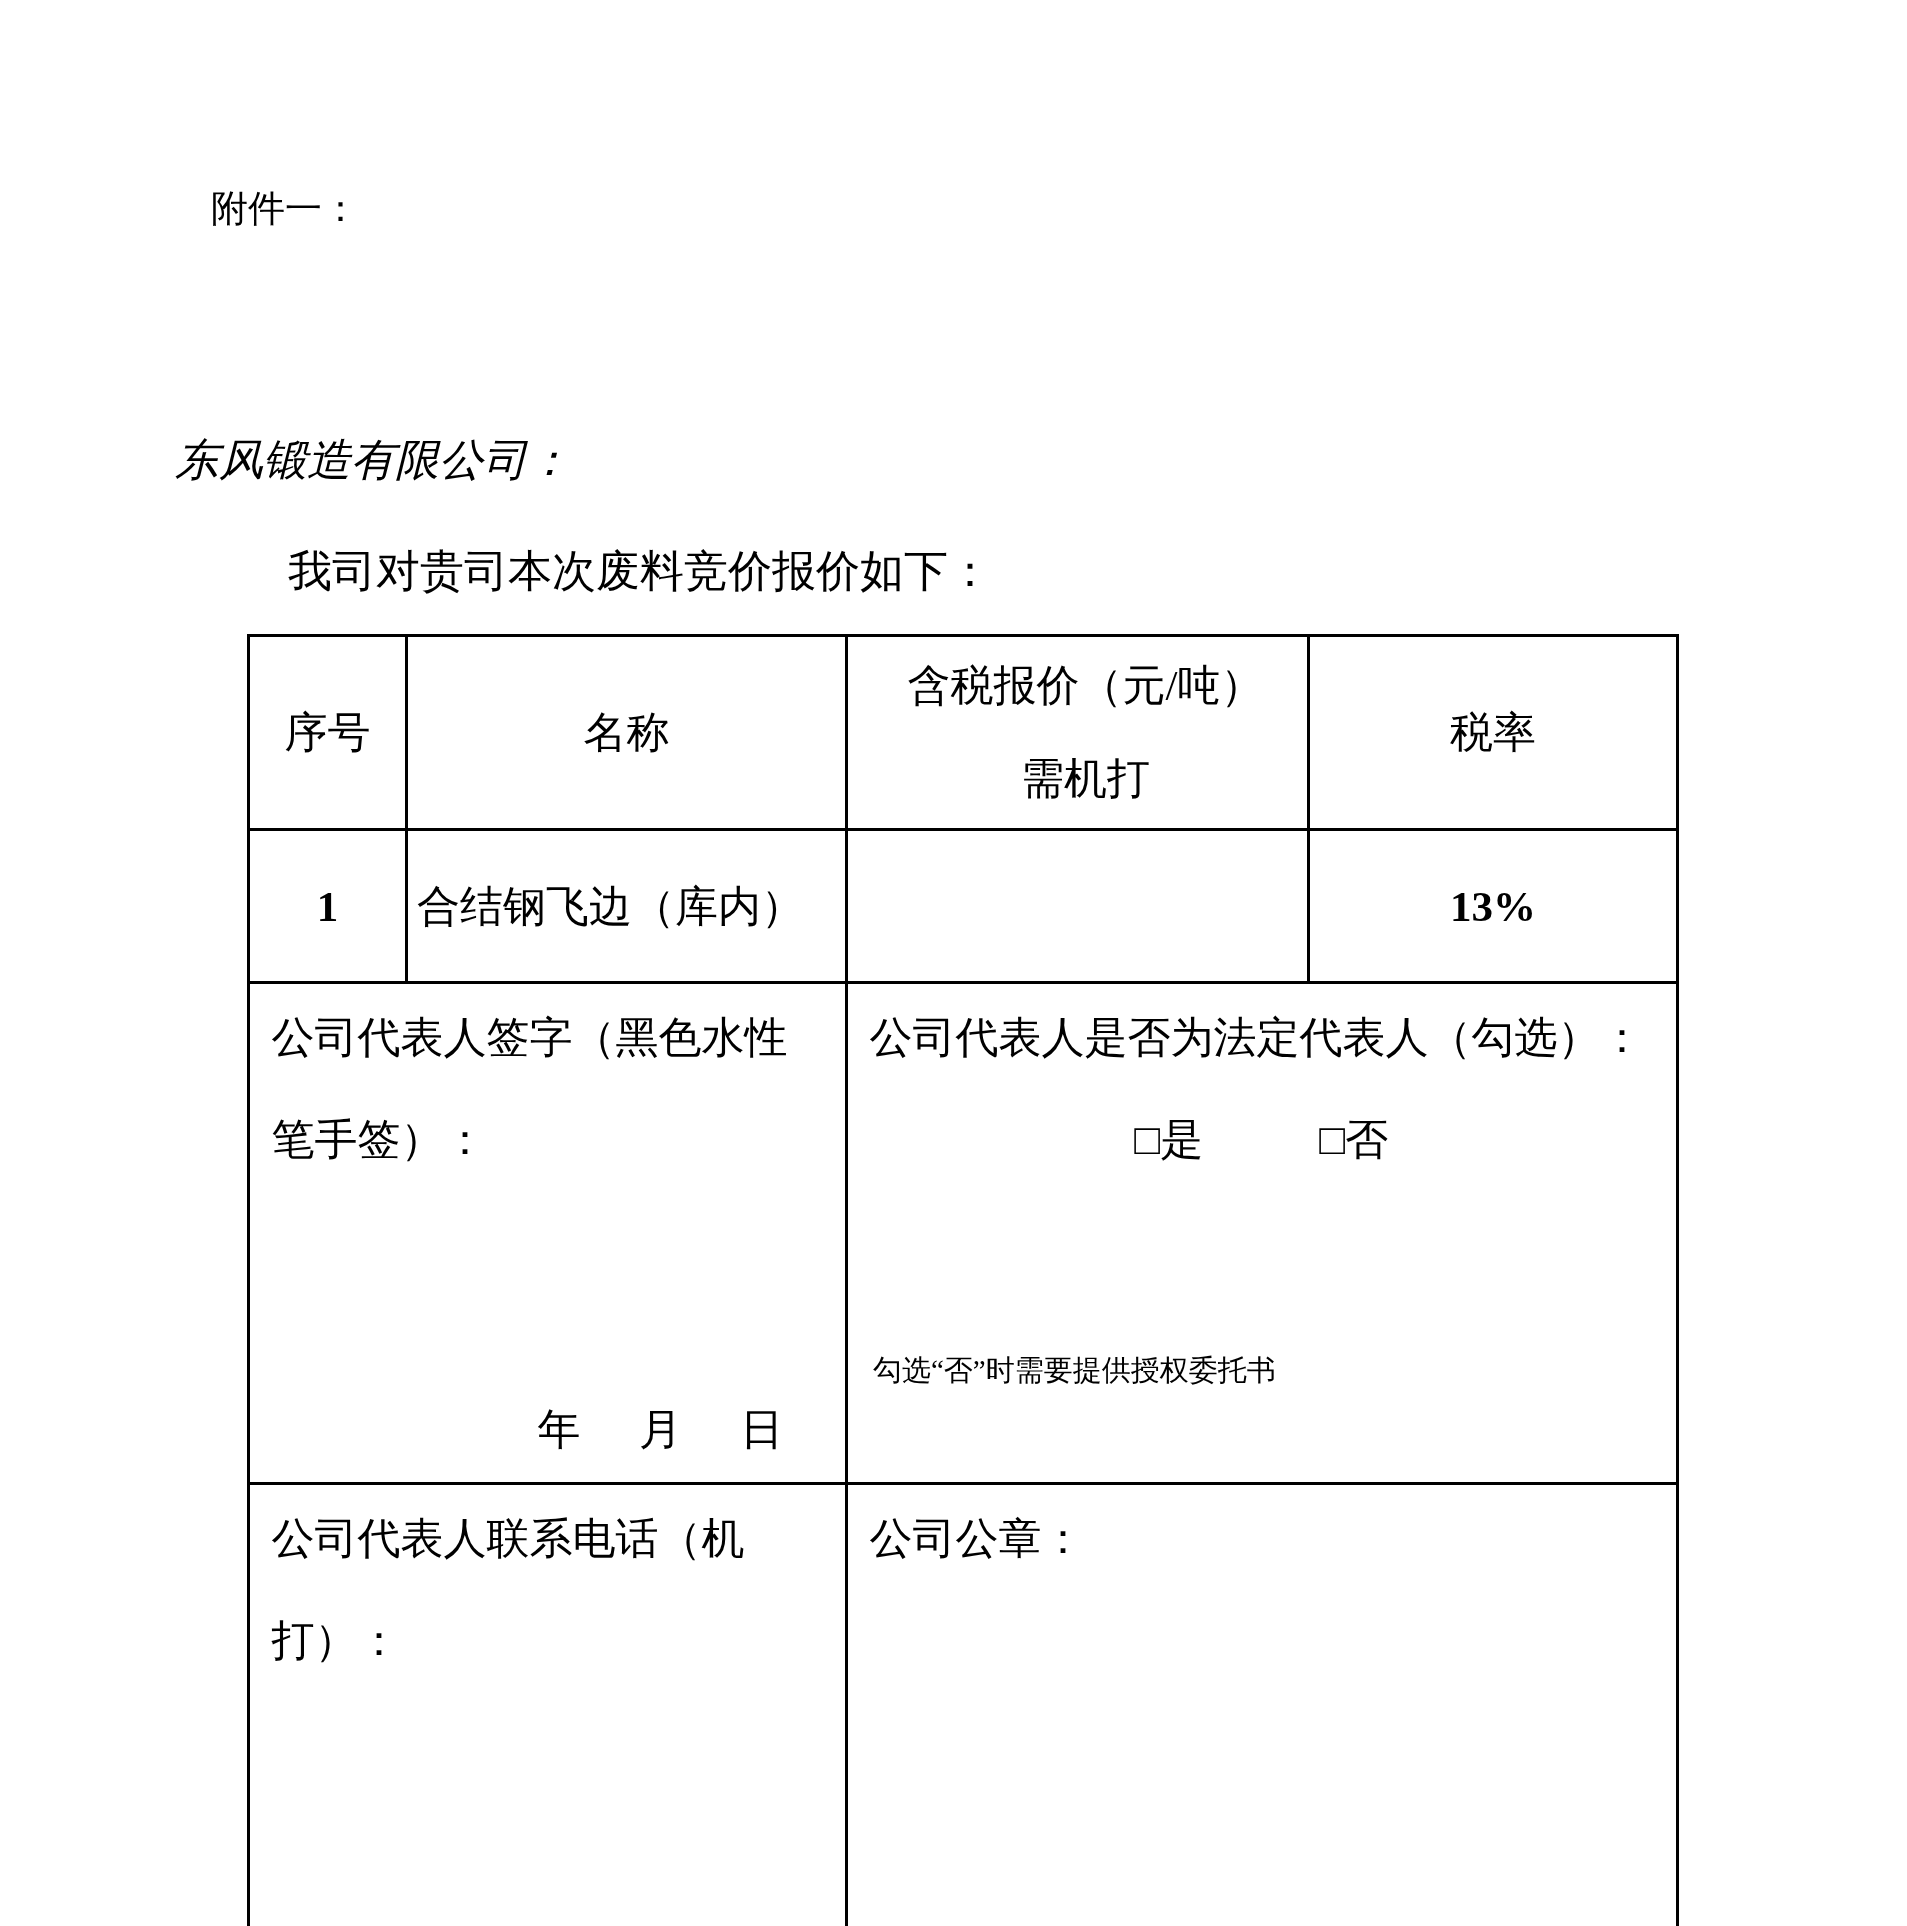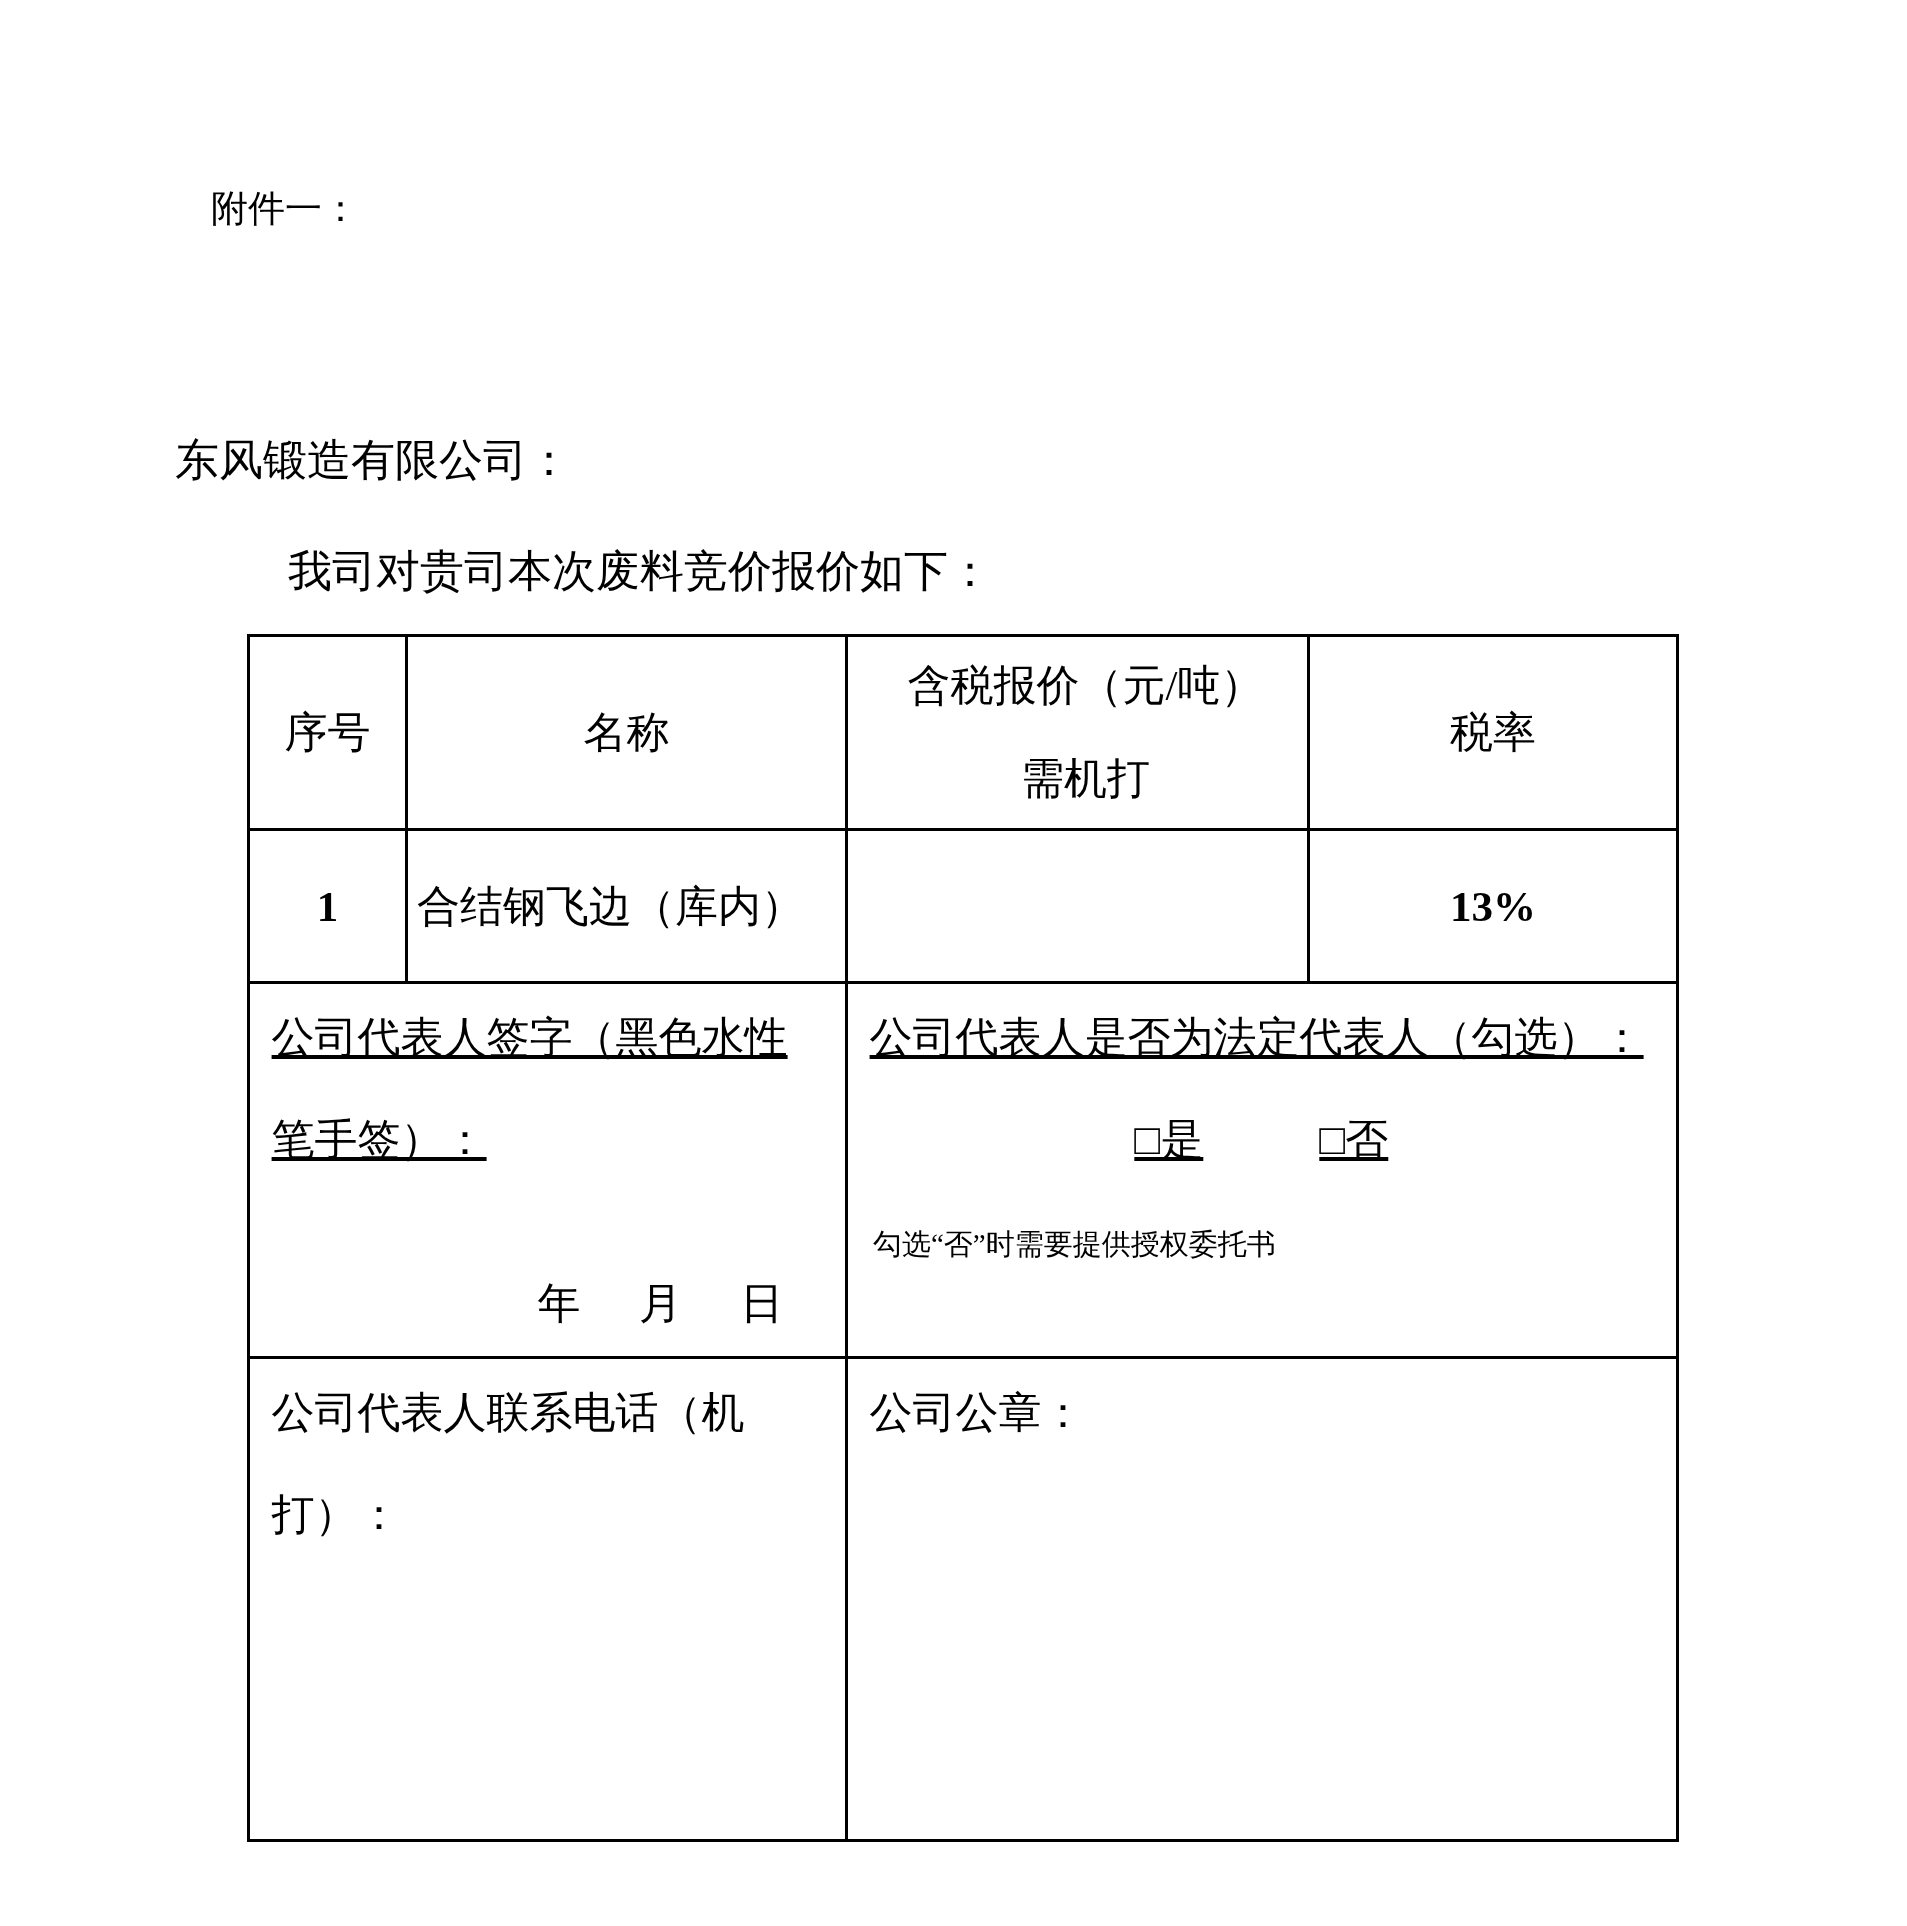--- a/index.html
+++ b/index.html
@@ -7,39 +7,39 @@
     position:relative;
     width:1908px;height:2690px;
     background:#ffffff;color:#000000;
     font-family:"Liberation Serif","DejaVu Serif",serif;
     font-size:43px;line-height:1;
     overflow:hidden;
   }
   .attachment{position:absolute;left:174px;top:190px;font-size:37px;margin-left:37px;}
   .title{position:absolute;left:0;top:353px;width:100%;text-align:center;
          font-size:59px;font-weight:700;letter-spacing:4.6px;margin:0;}
-  .salutation{position:absolute;left:175px;top:439px;font-size:44px;}
+  .salutation{position:absolute;left:175px;top:439px;font-size:44px;font-style:italic;}
   .intro{position:absolute;left:288px;top:550px;font-size:44px;}
 
   table.quote{
     position:absolute;left:247px;top:634px;
     width:1429px;border-collapse:collapse;table-layout:fixed;
   }
   table.quote td{border:3.1px solid #000;padding:0;overflow:hidden;}
 
   tr.r-header{height:194px;}
   tr.r-header td{text-align:center;vertical-align:middle;}
   .price-head div{line-height:2.15;margin-left:16px;}
 
   tr.r-item{height:153px;}
   tr.r-item td{text-align:center;vertical-align:middle;}
   tr.r-item td.name{text-align:left;padding-left:9px;font-family:Liberation Serif, serif;}
   .machine{font-weight:600;font-family:"Liberation Serif","DejaVu Serif",serif;}
 
-  tr.r-sign{height:375px;text-decoration:underline;}
+  tr.r-sign{height:501px;}
   tr.r-sign td{vertical-align:top;position:relative;}
   .cell-pad{padding:3.1px 23px 0 21.6px;}
   .two-line{line-height:2.38;}
   .nowrap{white-space:nowrap;}
   .check-line{line-height:2.38;text-align:center;}
   .check-gap{display:inline-block;width:116px;}
   .date-line{position:absolute;right:54px;bottom:31px;line-height:1;letter-spacing:7.7px;}
   .small-note{position:absolute;left:25px;bottom:97px;font-size:29px;line-height:1;}
 
   tr.r-contact{height:483px;}

